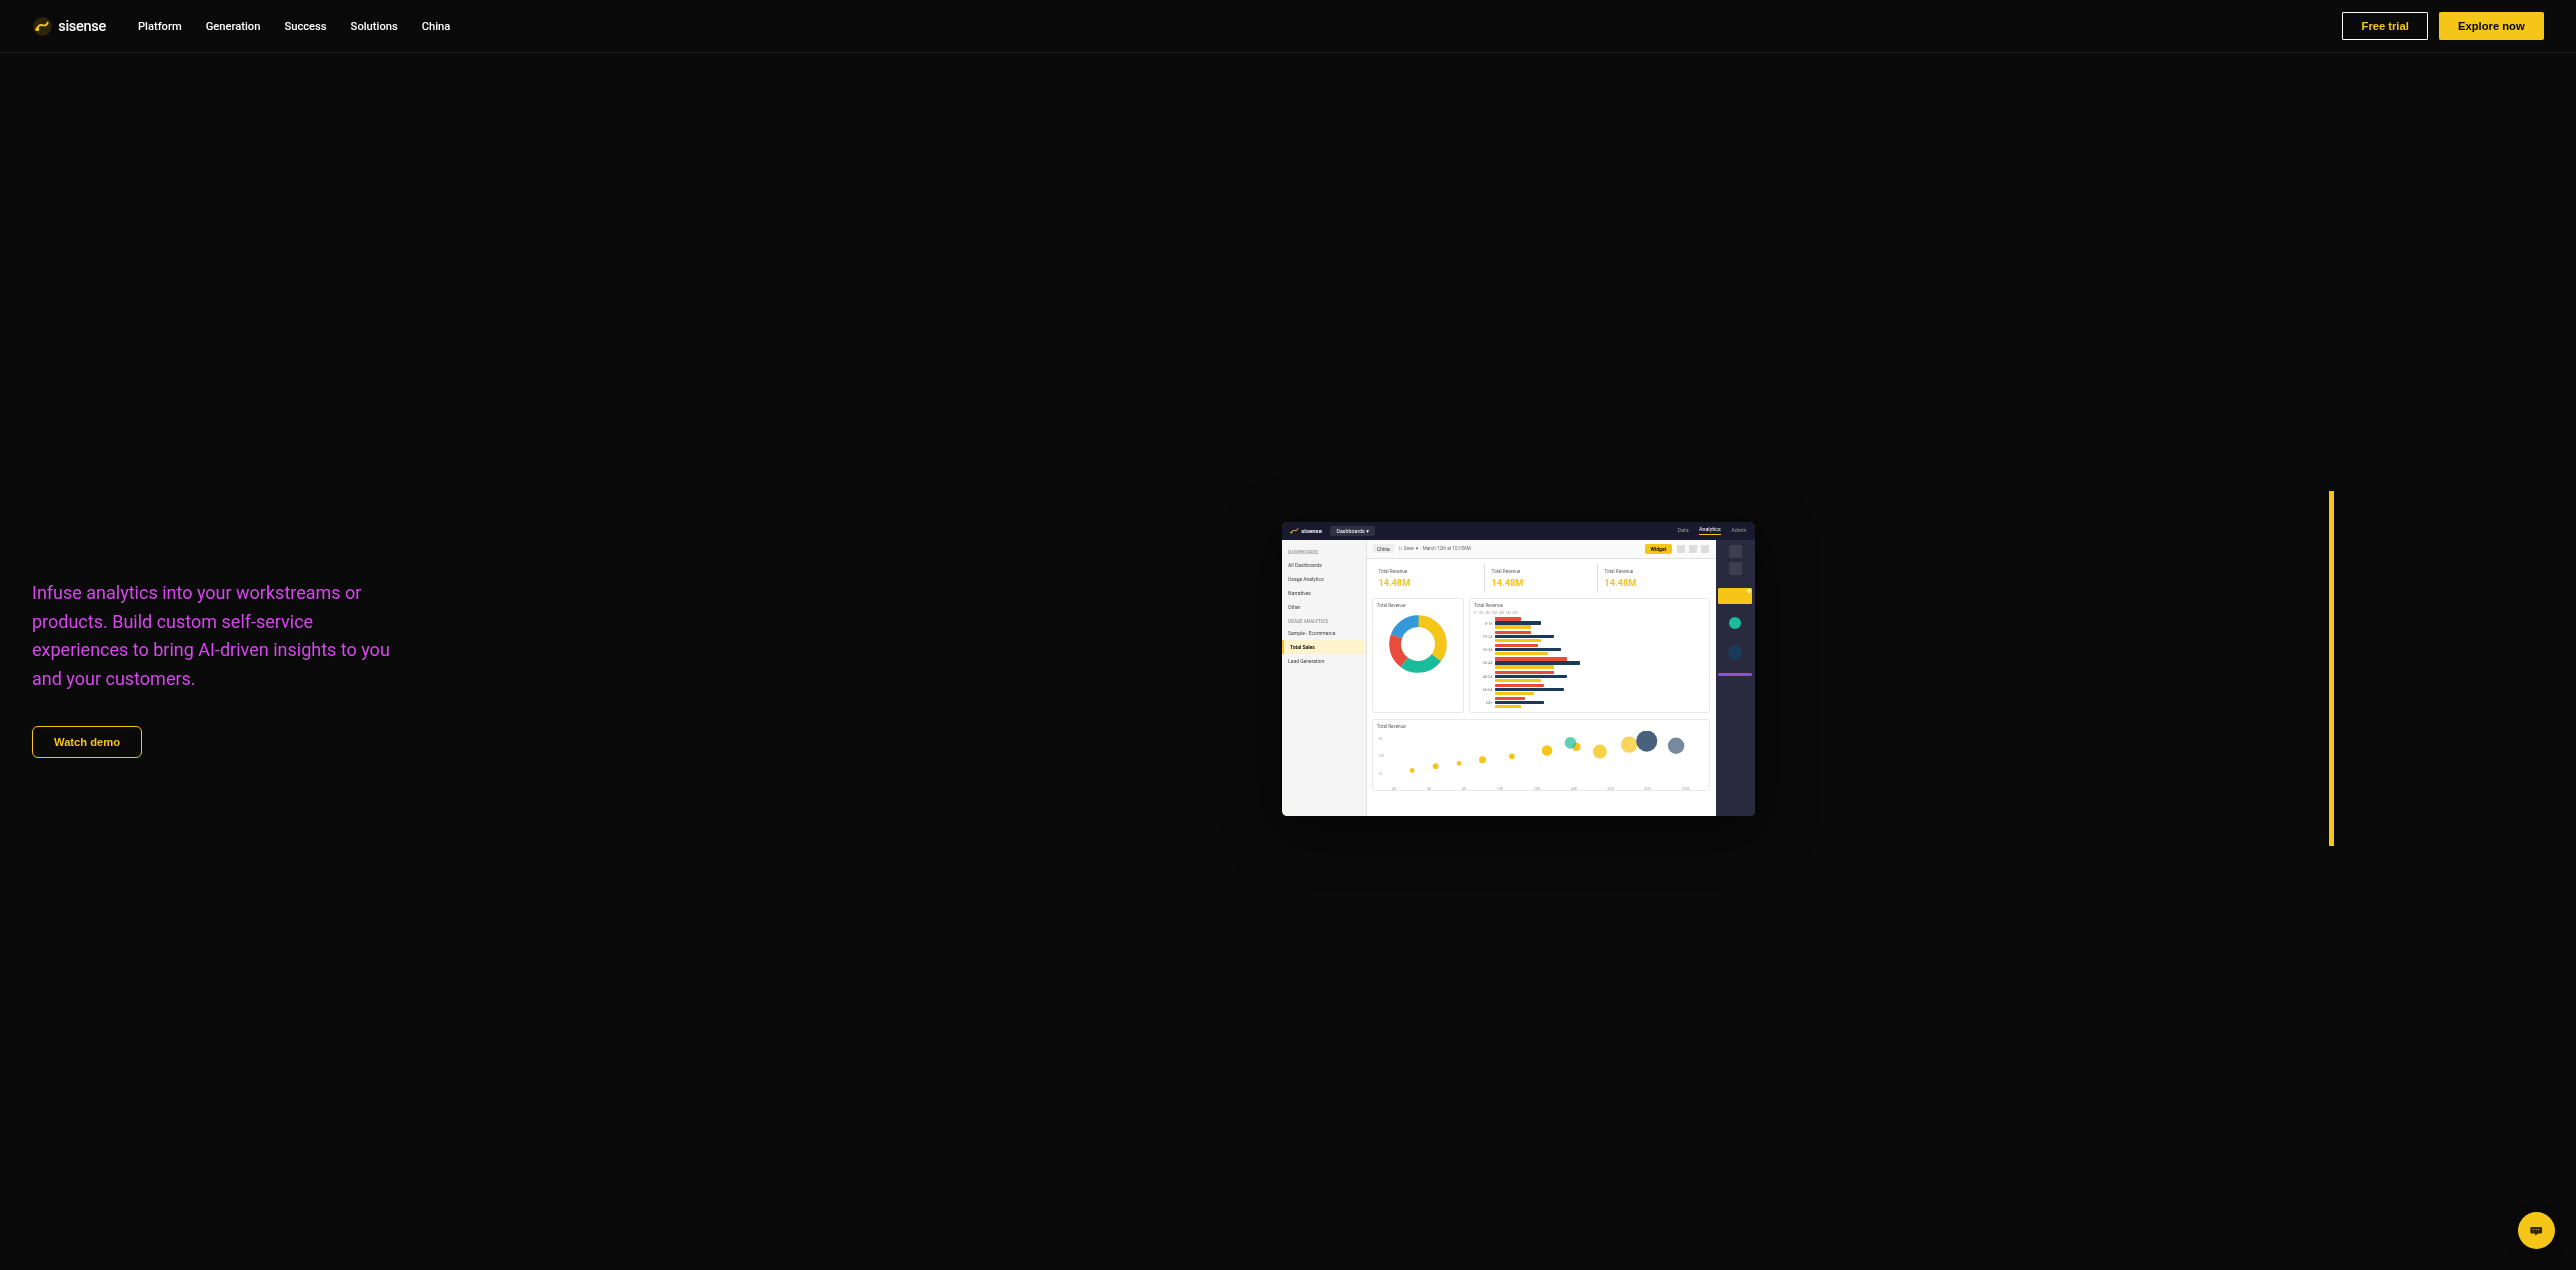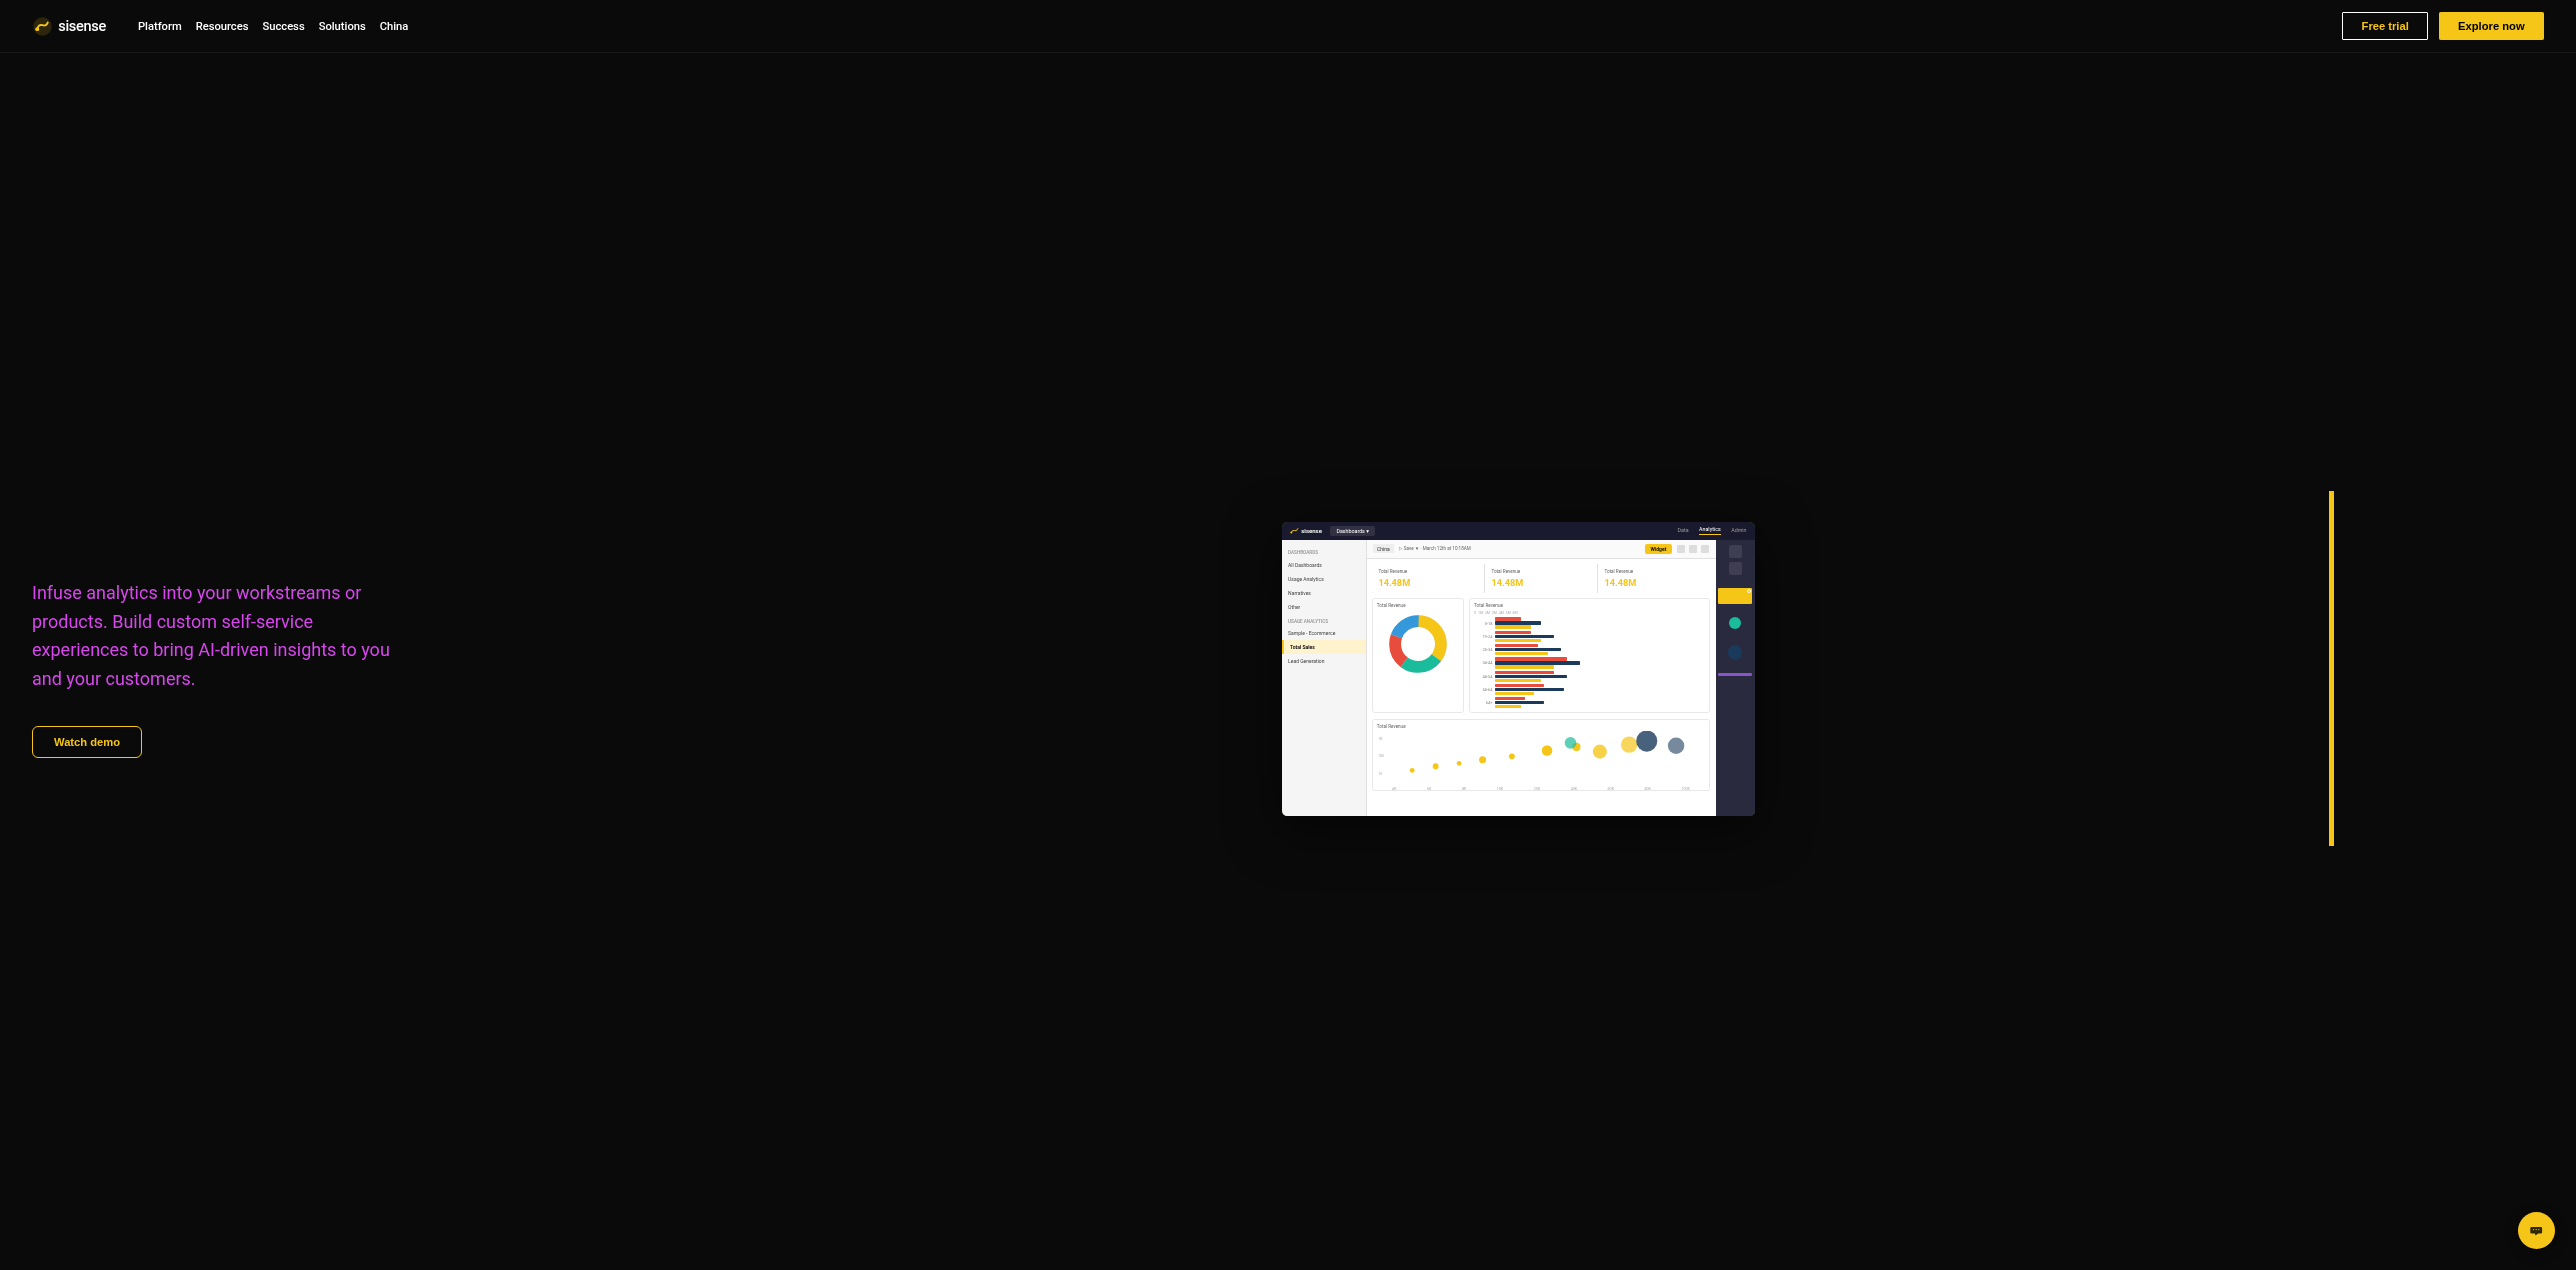--- a/index.html
+++ b/index.html
@@ -46,21 +46,21 @@
     .logo-text {
       font-size: 14.5px;
       font-weight: 500;
       color: #ffffff;
       letter-spacing: -0.3px;
     }
 
     .nav-links {
       display: flex;
       align-items: center;
-      gap: 14px;
+      gap: 24px;
     }
 
     .nav-link {
       color: #ffffff;
       text-decoration: none;
       font-size: 11.2px;
       font-weight: 500;
       cursor: pointer;
     }
 
@@ -511,21 +511,21 @@
     <a class="logo" href="#">
       <svg class="logo-icon" viewBox="0 0 32 32" fill="none">
         <circle cx="16" cy="16" r="14" fill="#f5c518" opacity="0.15"></circle>
         <path d="M8 20 Q10 12 16 14 Q22 16 24 10" stroke="#f5c518" stroke-width="3" fill="none" stroke-linecap="round"></path>
         <circle cx="8" cy="20" r="3" fill="#f5c518"></circle>
       </svg>
       <span class="logo-text">sisense</span>
     </a>
     <nav class="nav-links">
       <a class="nav-link" href="#">Platform</a>
-      <a class="nav-link" href="#">Resources</a>
+      <a class="nav-link" href="#">Generation</a>
       <a class="nav-link" href="#">Success</a>
       <a class="nav-link" href="#">Solutions</a>
       <a class="nav-link" href="#">China</a>
     </nav>
   </div>
   <div class="nav-right">
     <button class="btn-free-trial">Free trial</button>
     <button class="btn-explore-now">Explore now</button>
   </div>
 </nav>

